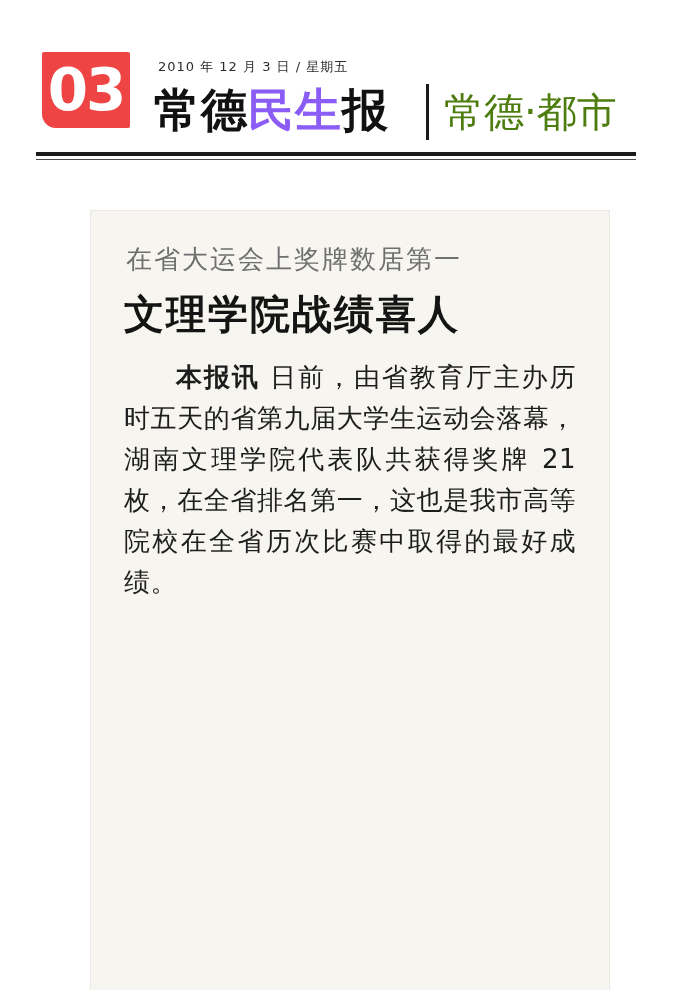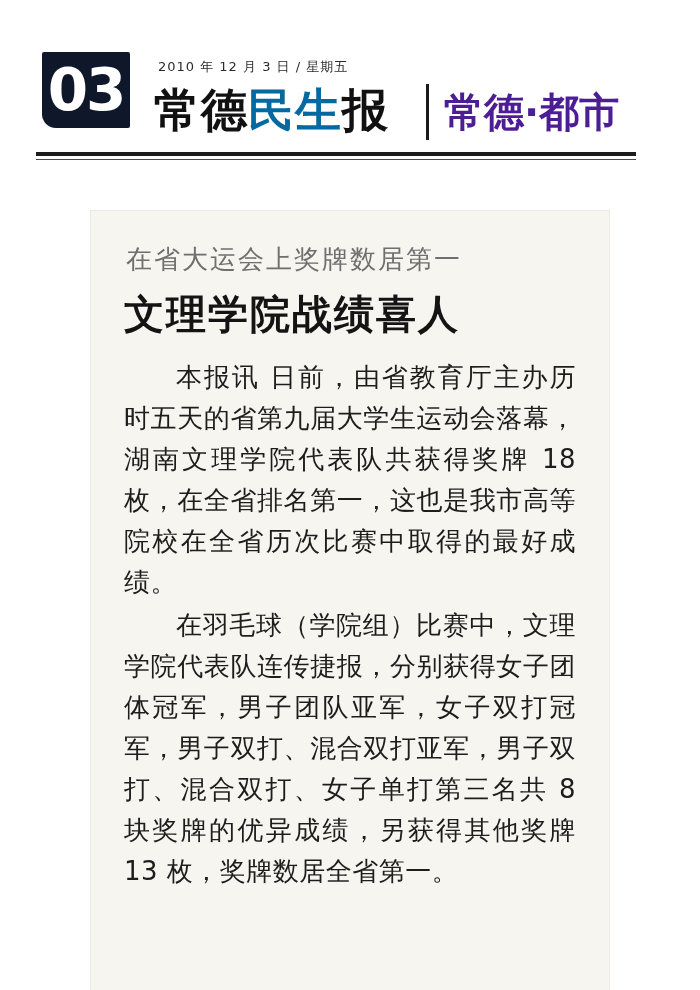--- a/index.html
+++ b/index.html
@@ -22,21 +22,21 @@
     top: 40px;
     width: 600px;
     height: 140px;
   }
   #page-number-badge {
     position: absolute;
     left: 6px;
     top: 12px;
     width: 88px;
     height: 76px;
-    background: #0f172a;
+    background: #ef4444;
     color: #ffffff;
     font-family: "DejaVu Sans", sans-serif;
     font-weight: bold;
     font-size: 58px;
     line-height: 76px;
     text-align: center;
     letter-spacing: -2px;
     border-radius: 2px 2px 2px 14px;
   }
   #issue-date {
@@ -53,37 +53,37 @@
     left: 118px;
     top: 42px;
     font-size: 46px;
     font-weight: bold;
     letter-spacing: 1px;
     color: #111111;
     white-space: nowrap;
     line-height: 56px;
   }
   #newspaper-title .accent {
-    color: #0369a1;
+    color: #8b5cf6;
   }
   #masthead-divider {
     position: absolute;
     left: 390px;
     top: 44px;
     width: 3px;
     height: 56px;
     background: #1a1a1a;
   }
   #section-name {
     position: absolute;
     left: 408px;
     top: 44px;
     font-size: 40px;
-    font-weight: bold;
-    color: #4c1d95;
+    font-weight: normal;
+    color: #4d7c0f;
     line-height: 56px;
     white-space: nowrap;
   }
   #masthead-rule-thick {
     position: absolute;
     left: 0px;
     top: 112px;
     width: 600px;
     height: 4px;
     background: #1c1c1c;
@@ -132,21 +132,21 @@
     color: #1d1d1d;
     text-align: justify;
     text-justify: inter-ideograph;
     margin: 0 0 2px 0;
     letter-spacing: 0.5px;
   }
   .indent {
     text-indent: 52px;
   }
   .lead-in {
-    font-weight: normal;
+    font-weight: bold;
   }
   #byline {
     font-size: 26px;
     font-weight: bold;
     color: #1d1d1d;
     text-align: right;
     letter-spacing: 2px;
     margin-top: -39px;
     padding-right: 4px;
   }
@@ -178,20 +178,19 @@
 
 <div id="article">
   <div id="article-inner">
 
     <div id="shoulder-headline">在省大运会上奖牌数居第一</div>
 
     <div id="main-headline">文理学院战绩喜人</div>
 
     <p class="body-paragraph indent">
       <span class="lead-in">本报讯</span>
-      <span>日前，由省教育厅主办历时五天的省第九届大学生运动会落幕，湖南文理学院代表队共获得奖牌 18 枚，在全省排名第一，这也是我市高等院校在全省历次比赛中取得的最好成绩。</span>
+      <span>日前，由省教育厅主办历时五天的省第九届大学生运动会落幕，湖南文理学院代表队共获得奖牌 21 枚，在全省排名第一，这也是我市高等院校在全省历次比赛中取得的最好成绩。</span>
     </p>
 
-    <p class="body-paragraph indent">在羽毛球（学院组）比赛中，文理学院代表队连传捷报，分别获得女子团体冠军，男子团队亚军，女子双打冠军，男子双打、混合双打亚军，男子双打、混合双打、女子单打第三名共 8 块奖牌的优异成绩，另获得其他奖牌 13 枚，奖牌数居全省第一。</p>
 
 
   </div>
 </div>
 
 </body></html>

